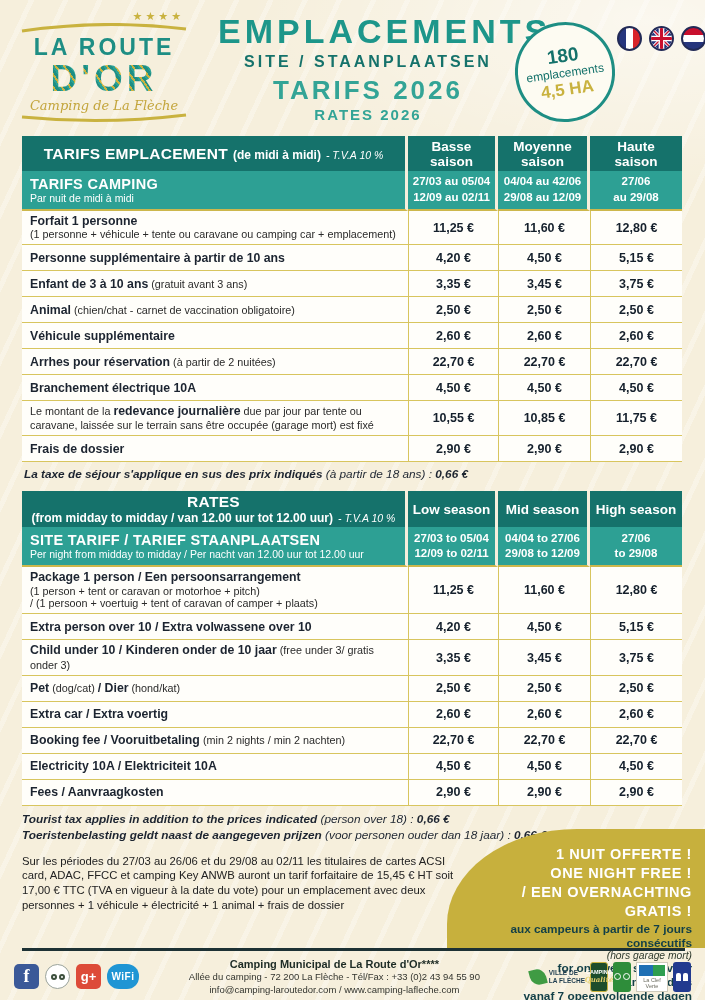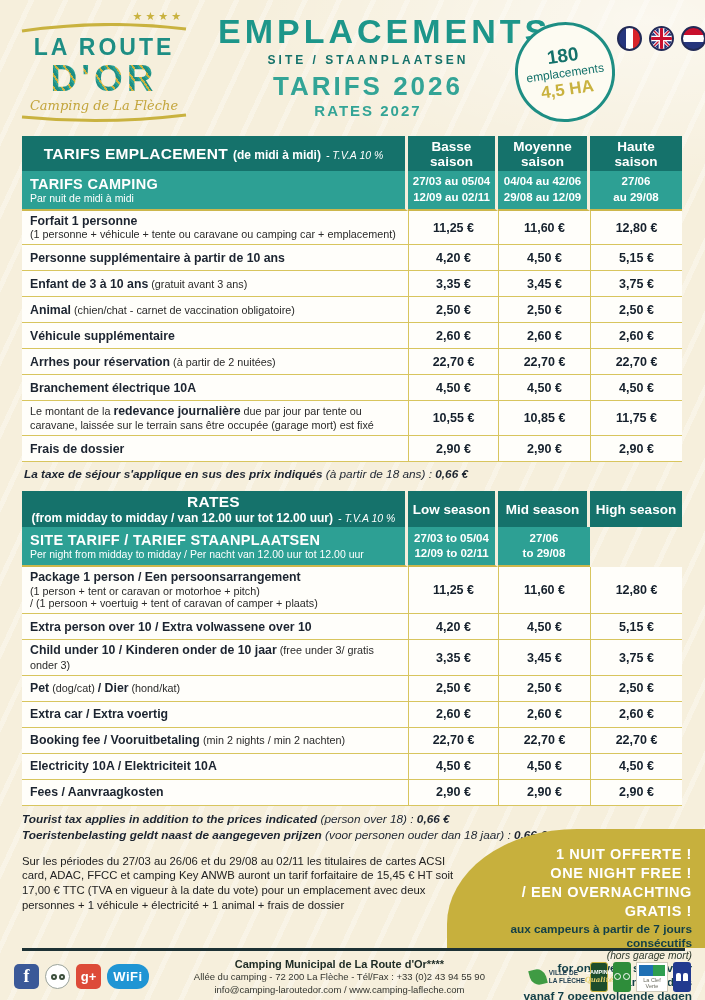--- a/index.html
+++ b/index.html
@@ -20,21 +20,21 @@
   .logo svg.swoosh { display:block; margin:0 auto; }
   .logo .l1 { color:#1e8e84; font-size:23px; letter-spacing:3px; font-weight:700; margin-top:1px; }
   .logo .l2 {
     font-size:37px; font-weight:800; letter-spacing:4px; line-height:.95;
     background:repeating-linear-gradient(55deg,#1e8e84 0 3px,#2aa195 3px 5px,#c9b23f 5px 7px);
     -webkit-background-clip:text; background-clip:text; color:transparent;
   }
   .logo .tag { font-family:"DejaVu Serif", serif; font-style:italic; color:#c3a53c; font-size:13px; margin-top:2px; }
   .titles { position:absolute; left:218px; top:12px; width:300px; text-align:center; }
   .titles .t1 { color:#1d968a; font-size:34px; font-weight:800; letter-spacing:4px; }
-  .titles .t2 { color:#15726b; font-size:12px; font-weight:700; letter-spacing:3px; margin-top:2px; }
+  .titles .t2 { color:#15726b; font-size:16px; font-weight:700; letter-spacing:3px; margin-top:2px; }
   .titles .t3 { color:#33a496; font-size:26px; font-weight:800; letter-spacing:3px; margin-top:4px; }
   .titles .t4 { color:#33a496; font-size:15px; font-weight:700; letter-spacing:2px; }
   .badge {
     position:absolute; left:515px; top:22px; width:100px; height:100px; border-radius:50%;
     background:#fdfbf2; border:3px solid #1e8e84; transform:rotate(-8deg);
     display:flex; flex-direction:column; align-items:center; justify-content:center; text-align:center;
   }
   .badge .b1 { color:#15726b; font-size:19px; font-weight:800; }
   .badge .b2 { color:#15726b; font-size:12px; margin-top:-1px; }
   .badge .b3 { color:#c9b23f; font-size:17px; font-weight:800; }
@@ -92,21 +92,21 @@
   .promo .p-en, .promo .p-nl { color:#123f47; font-size:11.8px; font-weight:800; }
   
   .sep { position:absolute; left:22px; top:948px; width:663px; height:3px; background:#1d3134; }
   .footer { position:absolute; left:0; top:953px; width:705px; height:47px; display:flex; align-items:center; justify-content:space-between; padding:0 14px; }
   .social { display:flex; gap:6px; align-items:center; }
   .soc { width:25px; height:25px; border-radius:5px; display:flex; align-items:center; justify-content:center; color:#fff; font-weight:800; }
   .soc.fb { background:#3b5998; font-family:"Liberation Serif",serif; font-size:18px; }
   .soc.ta { background:#fff; border:1px solid #9aa39b; border-radius:50%; gap:2px; }
   .soc.ta i { width:6px; height:6px; border:2px solid #3c4f3c; border-radius:50%; display:block; }
   .soc.gp { background:#dd4b39; font-size:13px; }
-  .soc.wf { background:#1f95d4; border-radius:12px; width:42px; font-size:13px; letter-spacing:.5px; }
+  .soc.wf { background:#1f95d4; border-radius:12px; width:32px; font-size:10px; letter-spacing:.5px; }
   .f-center { text-align:center; line-height:1.3; }
   .f-center .f1 { font-size:11px; font-weight:800; color:#1d2b25; }
   .f-center .f2, .f-center .f3 { font-size:9.5px; color:#33352f; }
   .partners { display:flex; gap:5px; align-items:center; }
   .pl { height:30px; display:flex; align-items:center; justify-content:center; text-align:center; }
   .pl.ville { gap:3px; }
   .pl.ville .leaf { width:16px; height:16px; background:#3f9b43; border-radius:0 60% 0 60%; transform:rotate(-15deg); }
   .pl.ville .vtxt { font-size:6.5px; font-weight:800; color:#1b3a4d; line-height:1.1; text-align:left; }
   .pl.sq { width:18px; border-radius:3px; color:#fff; font-size:5.5px; font-weight:700; flex-direction:column; line-height:1.2; }
   .pl.cq { background:#1d4d2c; border:1px solid #c9b23f; }
@@ -136,21 +136,21 @@
       <div class="l2">D'OR</div>
       <div class="tag">Camping de La Flèche</div>
       <svg class="swoosh" width="168" height="10">
           <path d="M2 4 Q 84 12 166 2" stroke="#c9b23f" stroke-width="3" fill="none"></path>
         </svg>
     </div>
     <div class="titles">
       <div class="t1">EMPLACEMENTS</div>
       <div class="t2">SITE / STAANPLAATSEN</div>
       <div class="t3">TARIFS 2026</div>
-      <div class="t4">RATES 2027</div>
+      <div class="t4">RATES 2026</div>
     </div>
     <div class="badge">
       <div class="b1">180</div>
       <div class="b2">emplacements</div>
       <div class="b3">4,5 HA</div>
     </div>
     <div class="flags">
       <div class="flag fr"></div>
       <div class="flag">
         <svg viewBox="0 0 60 60">
@@ -307,20 +307,24 @@
       <div class="t-sub">
         <div class="sc first">
           <div class="s-title">SITE TARIFF / TARIEF STAANPLAATSEN</div>
           <div class="s-note">Per night from midday to midday / Per nacht van 12.00 uur tot 12.00 uur</div>
         </div>
         <div class="sc">
           <div class="d-line">27/03 to 05/04</div>
           <div class="d-line">12/09 to 02/11</div>
         </div>
         <div class="sc">
+          <div class="d-line">04/04 to 27/06</div>
+          <div class="d-line">29/08 to 12/09</div>
+        </div>
+        <div class="sc">
           <div class="d-line">27/06</div>
           <div class="d-line">to 29/08</div>
         </div>
       </div>
       <div class="t-body">
           <div class="t-row">
             <div class="t-cell t-label">
               <div class="lab-main"><span class="seg-b">Package 1 person / Een persoonsarrangement</span></div>
               <div class="lab-sub">(1 person + tent or caravan or motorhoe + pitch)</div>
               <div class="lab-sub">/ (1 persoon + voertuig + tent of caravan of camper + plaats)</div>

